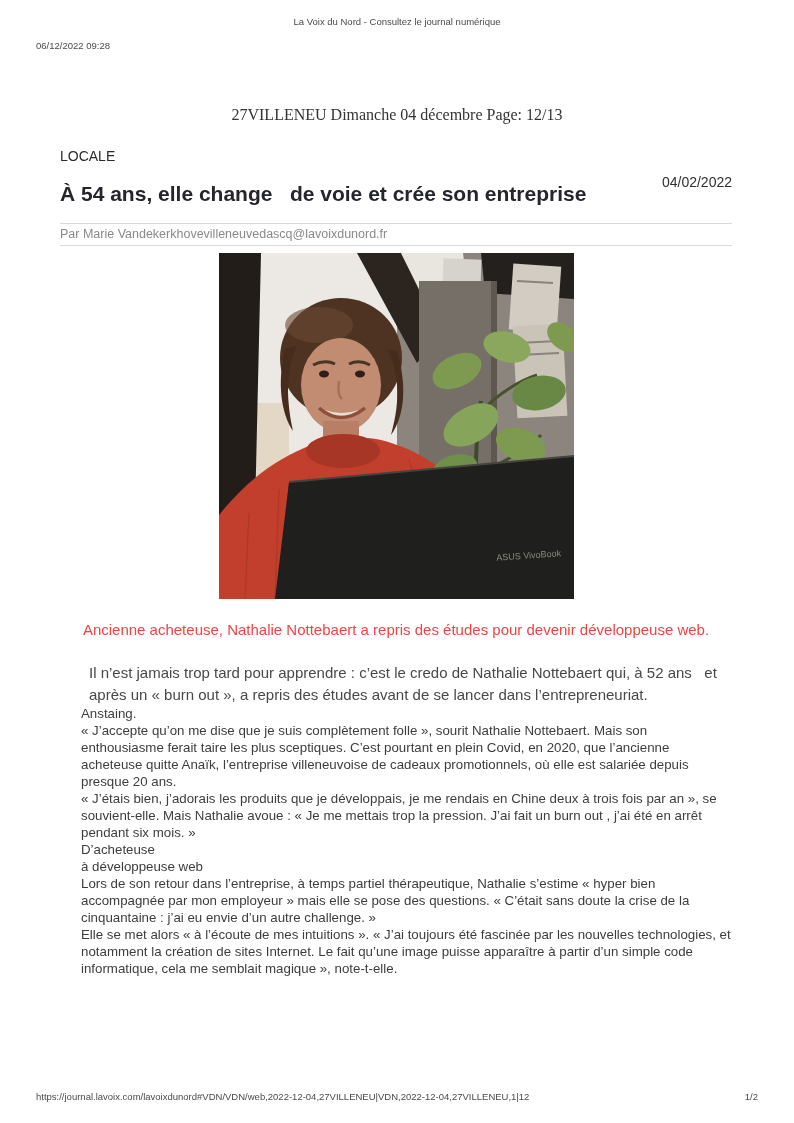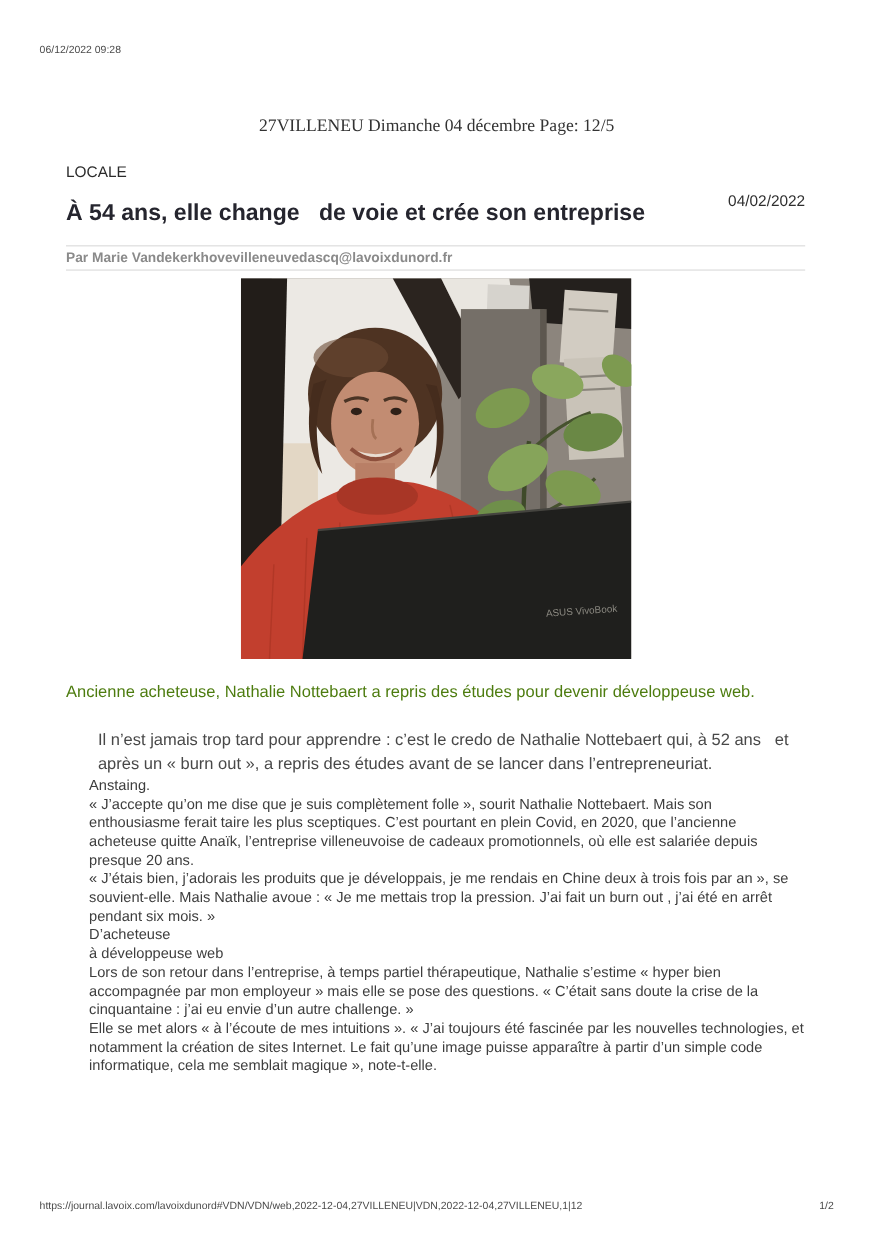--- a/index.html
+++ b/index.html
@@ -30,41 +30,42 @@
   .content{position:absolute;left:60px;top:148px;width:672px;}
   .section-label{font-size:14px;color:#2b2b2b;margin:0 0 2px 0;}
   .date-line{position:absolute;right:0;top:26px;font-size:14px;color:#2f2f2f;}
   .headline{
     margin:14px 0 0 0;width:545px;
     font-size:21px;font-weight:bold;color:#25252e;
     line-height:32px;white-space:pre-wrap;
   }
   .byline{
     margin-top:13px;border-top:1px solid #d9d9d9;border-bottom:1px solid #d9d9d9;
-    padding:3px 0 4px 0;font-size:12.5px;color:#8a8a8a;font-weight:bold;
+    padding:3px 0 4px 0;font-size:12.5px;color:#8a8a8a;
   }
   .photo-wrap{margin:7px auto 0 auto;width:355px;height:346px;display:block;}
   .caption{
-    margin:20px 0 0 0;font-size:15px;color:#4d7c0f;line-height:21px;
+    margin:20px 0 0 0;font-size:15px;color:#ef4444;line-height:21px;text-align:center;
   }
   .lead{
     margin:22px 0 0 29px;font-size:15px;color:#484848;line-height:21.5px;
     white-space:pre-wrap;
   }
   .article-body{margin:0 0 0 21px;}
   .article-body p{margin:0;font-size:13.3px;line-height:17px;color:#3d3d3d;}
 </style>
 </head>
 <body>
 
 <div class="print-header">
   <span class="dt">06/12/2022 09:28</span>
+  <span class="ttl">La Voix du Nord - Consultez le journal numérique</span>
 </div>
 
-<div class="edition-line">27VILLENEU Dimanche 04 décembre Page: 12/5</div>
+<div class="edition-line">27VILLENEU Dimanche 04 décembre Page: 12/13</div>
 
 <div class="content">
   <div class="section-label">LOCALE</div>
   <div class="date-line">04/02/2022</div>
   <h1 class="headline">À 54 ans, elle change   de voie et crée son entreprise</h1>
   <div class="byline">Par Marie Vandekerkhovevilleneuvedascq@lavoixdunord.fr</div>
 
   <div class="photo-wrap">
     <svg width="355" height="346" viewBox="0 0 355 346" aria-hidden="true">
 

